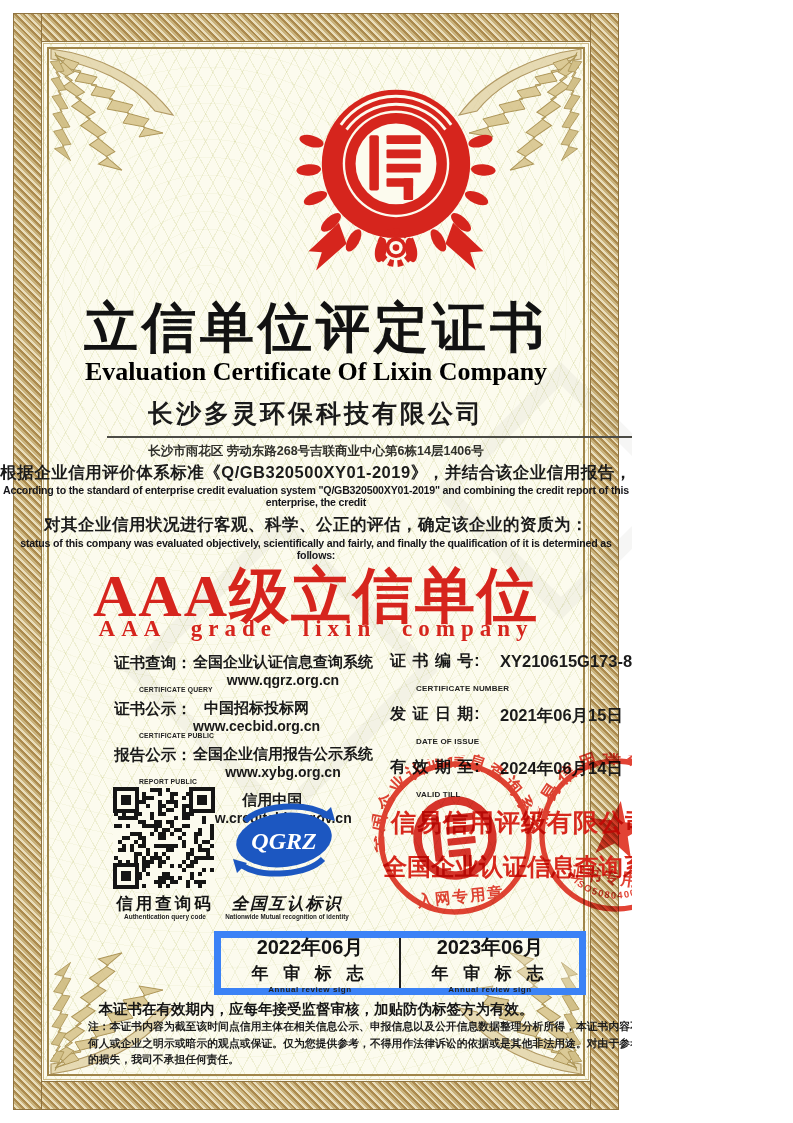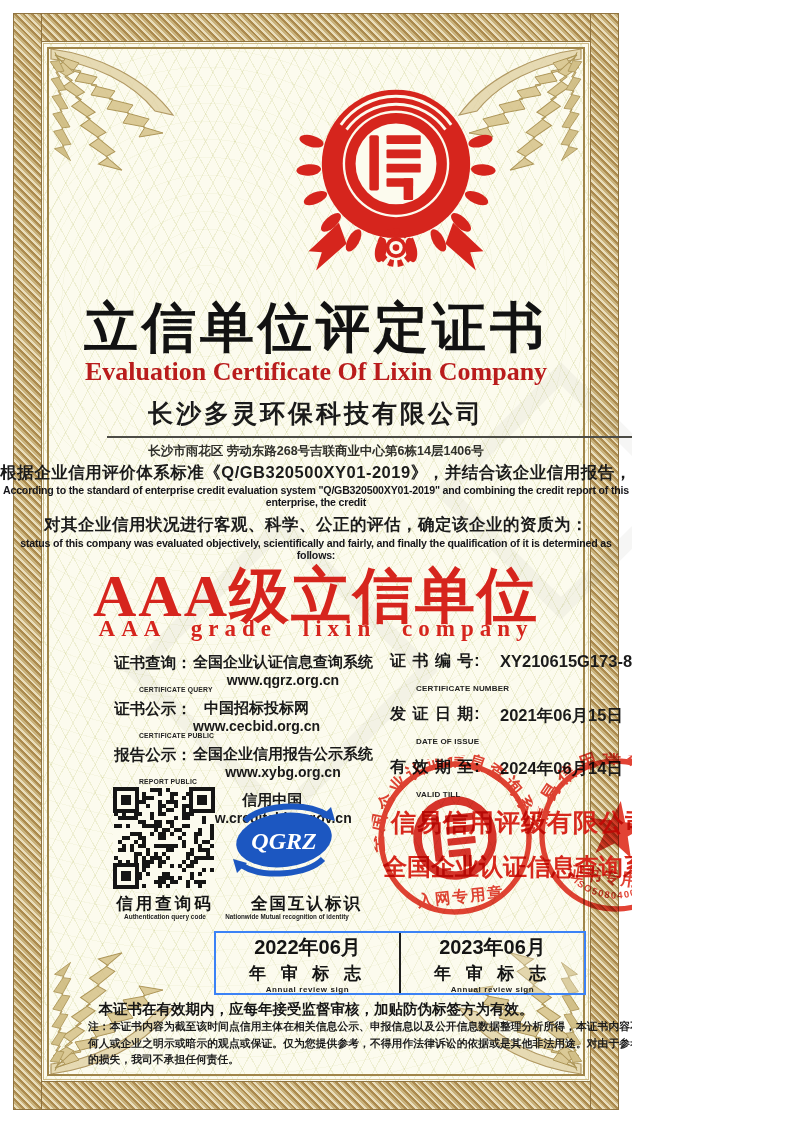--- a/index.html
+++ b/index.html
@@ -24,21 +24,21 @@
   .corner.tl{left:45px;top:45px;}
   .corner.tr{right:45px;top:45px;transform:scaleX(-1);}
   .corner.bl{left:45px;bottom:45px;transform:scaleY(-1);}
   .corner.br{right:45px;bottom:45px;transform:scale(-1,-1);}
   
   .wm{position:absolute;border:16px solid rgba(125,125,112,.07);transform:rotate(45deg);}
   
   .abs{position:absolute;}
   .ctr{left:0;right:0;text-align:center;}
   .title-cn{top:292px;font-size:54px;font-weight:900;letter-spacing:4px;color:#121212;}
-  .title-en{top:357px;font-family:"Liberation Serif","DejaVu Serif",serif;font-size:26px;font-weight:700;color:#b91c1c;}
+  .title-en{top:357px;font-family:"Liberation Serif","DejaVu Serif",serif;font-size:26px;font-weight:700;color:#000000;}
   .company{top:397px;font-size:25px;font-weight:600;letter-spacing:3px;color:#1a1a1a;}
   .divider{top:436px;left:107px;width:578px;border-top:2px solid #4c4c46;}
   .address{top:443px;font-size:12.5px;font-weight:700;color:#30302b;}
   .para-cn{font-size:16.5px;font-weight:700;color:#1b1b1b;letter-spacing:.5px;}
   .para-en{font-size:10.6px;font-weight:700;color:#15151a;letter-spacing:-.2px;}
   .p1cn{top:462px;} .p1en{top:484px;} .p2cn{top:514px;} .p2en{top:537px;}
   .grade-cn{top:556px;font-family:"Liberation Serif","DejaVu Serif",serif;font-size:60px;font-weight:900;letter-spacing:2px;color:#d6251d;}
   .grade-en{top:616px;font-family:"Liberation Serif","DejaVu Serif",serif;font-size:23px;font-weight:900;letter-spacing:6px;word-spacing:14px;color:#d6251d;}
   
   .info-left{left:113px;top:653px;width:270px;}
@@ -57,30 +57,30 @@
   
   .qr-wrap{left:113px;top:787px;width:102px;height:102px;background:#fcfbee;}
   .qr-grid{position:absolute;inset:1px;display:grid;grid-template-columns:repeat(25,4px);grid-auto-rows:4px;}
   .qr-grid i{display:block;} .qr-grid i.m{background:#151515;}
   .fp{position:absolute;width:26px;height:26px;border:4px solid #151515;background:#fcfbee;box-sizing:border-box;}
   .fp::after{content:"";position:absolute;inset:4px;background:#151515;}
   .fp.a{left:0;top:0;} .fp.b{right:0;top:0;} .fp.c{left:0;bottom:0;}
   .qr-cap-cn{left:90px;top:893px;width:150px;text-align:center;font-size:16.5px;font-weight:800;letter-spacing:3px;}
   .qr-cap-en{left:90px;top:913px;width:150px;text-align:center;font-size:6.5px;font-weight:700;color:#222;}
   .qgrz{left:227px;top:797px;width:114px;height:86px;}
-  .qgrz-cap-cn{left:212px;top:893px;width:150px;text-align:right;font-size:16.5px;font-weight:800;letter-spacing:2px;}
+  .qgrz-cap-cn{left:212px;top:893px;width:150px;text-align:center;font-size:16.5px;font-weight:800;letter-spacing:2px;font-style:italic;}
   .qgrz-cap-en{left:212px;top:913px;width:150px;text-align:center;font-size:6.3px;font-weight:700;color:#222;}
   
   .issuer1{left:391px;top:806px;font-size:25px;font-weight:600;letter-spacing:1px;color:#d7281c;white-space:nowrap;}
   .issuer2{left:383px;top:851px;font-size:24px;font-weight:600;color:#d7281c;white-space:nowrap;}
   .stamp{position:absolute;width:162px;height:162px;mix-blend-mode:multiply;opacity:.93;}
   .stamp-l{left:374px;top:757px;transform:rotate(-6deg);}
   .stamp-r{left:535px;top:754px;transform:rotate(8deg);}
   
-  .annual{left:214px;top:931px;width:372px;height:64px;border:2px solid #3b82f6;display:flex;box-sizing:border-box;background:rgba(252,251,238,.25);}
+  .annual{left:214px;top:931px;width:372px;height:64px;border:7px solid #3b82f6;display:flex;box-sizing:border-box;background:rgba(252,251,238,.25);}
   .annual-cell{flex:1;display:flex;flex-direction:column;align-items:center;justify-content:center;padding-top:2px;}
   .annual-cell + .annual-cell{border-left:2px solid #1f1f1f;}
   .an-date{font-size:20px;font-weight:700;}
   .an-cn{font-size:17px;font-weight:700;letter-spacing:5px;margin-top:1px;}
   .an-en{font-size:8px;font-weight:700;letter-spacing:.6px;color:#222;}
   .validity{top:1000px;font-size:14.5px;font-weight:800;color:#161616;}
   .note{left:88px;top:1018px;width:618px;font-size:10.8px;font-weight:700;line-height:1.55;color:#1d1d1d;text-align:justify;}
 </style>
 </head>
 <body>

